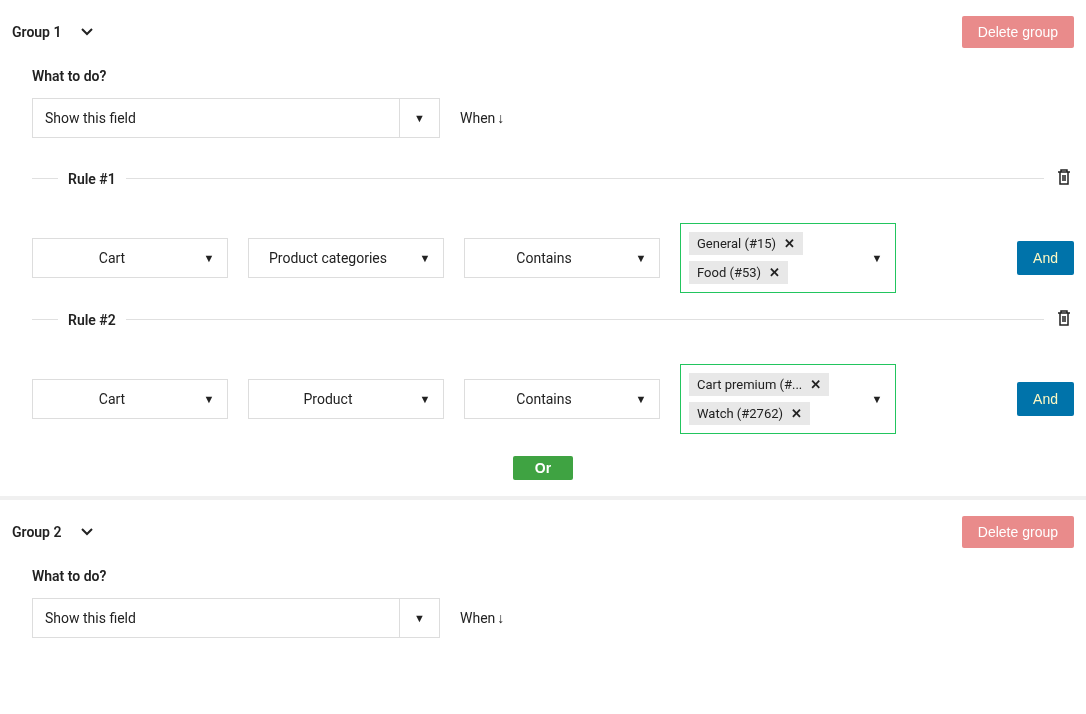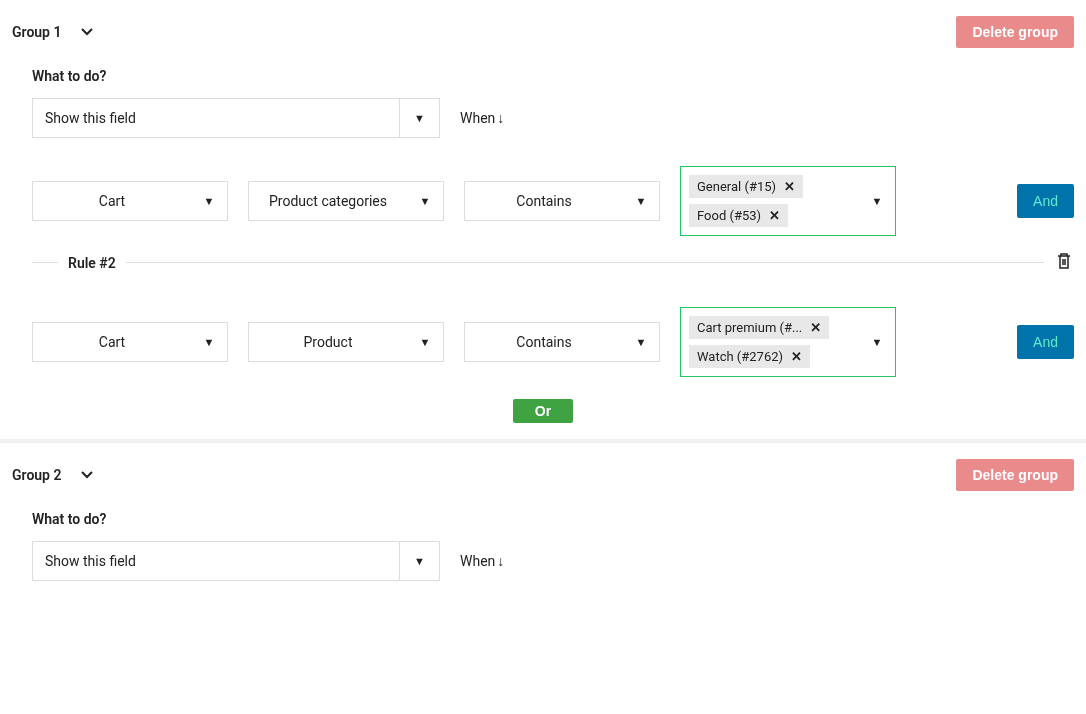--- a/index.html
+++ b/index.html
@@ -31,21 +31,21 @@
     .chevron {
       display: inline-block;
       font-size: 12px;
     }
     .delete-group-btn {
       background: #e98b8b;
       color: #fff;
       border: none;
       padding: 8px 16px;
       font-size: 14px;
-      font-weight: 700;
+      font-weight: 400;
       cursor: pointer;
       border-radius: 2px;
     }
     .what-to-do-section {
       padding-left: 20px;
       margin-bottom: 28px;
     }
     .what-to-do-label {
       font-weight: 600;
       font-size: 14px;
@@ -167,21 +167,21 @@
     }
     .tag-arrow {
       width: 36px;
       display: flex;
       align-items: center;
       justify-content: center;
       font-size: 11px;
     }
     .and-btn {
       background: #0073aa;
-      color: #5eead4;
+      color: #fef9c3;
       border: none;
       padding: 9px 16px;
       font-size: 14px;
       font-weight: 500;
       cursor: pointer;
       border-radius: 2px;
       margin-left: auto;
     }
     .or-row {
       display: flex;
@@ -223,20 +223,30 @@
         <div class="select-arrow">▼</div>
       </div>
       <div class="when-label">
         <span>When</span>
         <span class="arrow-down">↓</span>
       </div>
     </div>
   </div>
 
   <div class="rule-section">
+    <div class="rule-header">
+      <div class="rule-line-left"></div>
+      <div class="rule-title">Rule #1</div>
+      <div class="rule-line-right"></div>
+      <span class="trash-icon">
+        <svg class="trash-svg" viewBox="0 0 16 18">
+            <path d="M2 4 h12 M5 4 V2 h6 v2 M4 4 v12 h8 V4 M7 7 v6 M9 7 v6"></path>
+          </svg>
+      </span>
+    </div>
     <div class="rule-fields">
       <div class="select-wrapper select-standard">
         <div class="select-content">Cart</div>
         <div class="select-arrow">▼</div>
       </div>
       <div class="select-wrapper select-standard">
         <div class="select-content">Product categories</div>
         <div class="select-arrow">▼</div>
       </div>
       <div class="select-wrapper select-standard">

